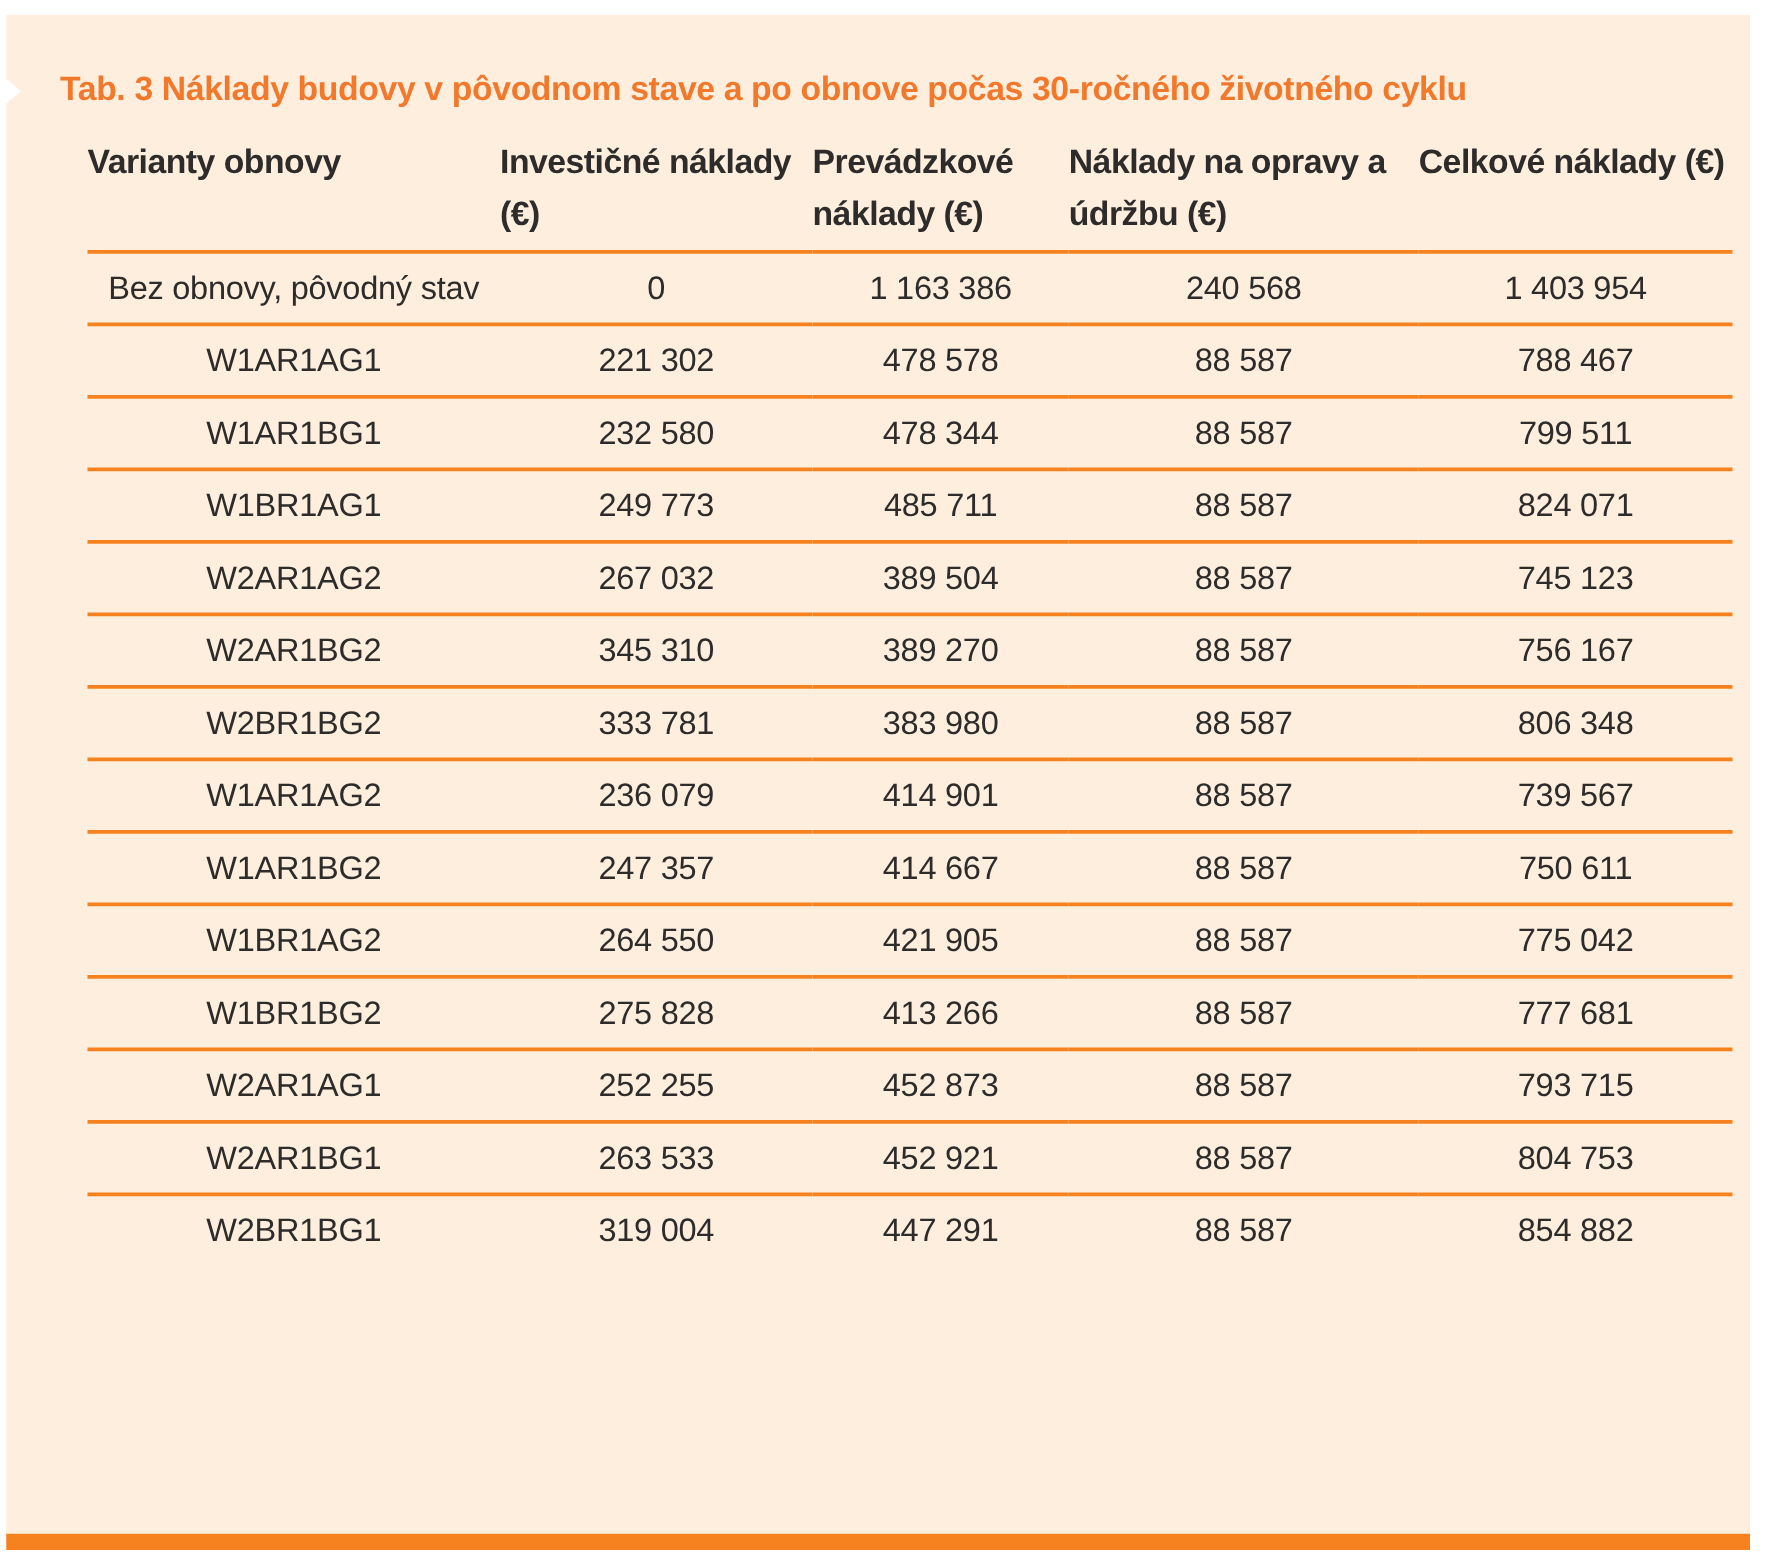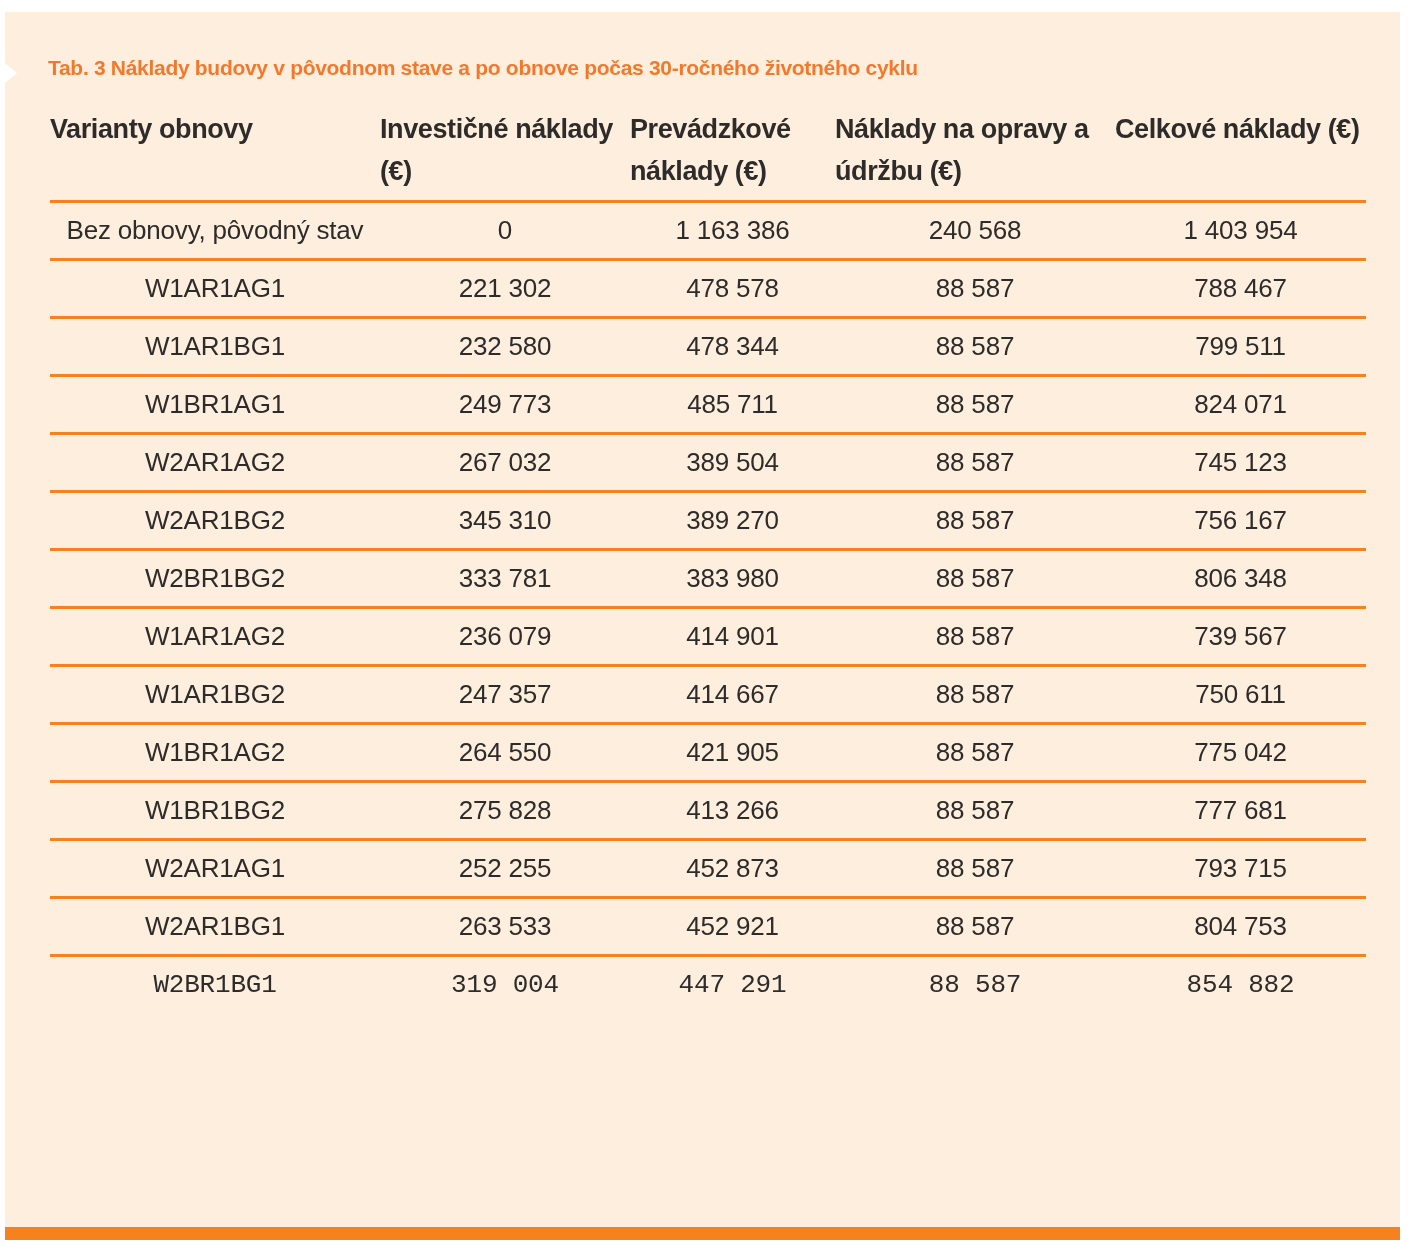--- a/index.html
+++ b/index.html
@@ -33,35 +33,36 @@
     left:0;top:59px;
     width:0;height:0;
     border-top:14px solid transparent;
     border-bottom:14px solid transparent;
     border-left:17px solid #ffffff;
     z-index:2;
   }
   .title{
     position:absolute;
     left:48px;top:56px;
-    font-size:21px;
+    font-size:27px;
     font-weight:bold;
     color:var(--title-orange);
     letter-spacing:-0.3px;
     white-space:nowrap;
   }
   .table-wrap{
     position:absolute;
     left:50px;top:104px;
     width:1316px;
   }
   table{
     width:100%;
     border-collapse:collapse;
     table-layout:fixed;
+    margin-left:20px;
   }
   col.c1{width:330px;}
   col.c2{width:250px;}
   col.c3{width:205px;}
   col.c4{width:280px;}
   col.c5{width:251px;}
   th{
     font-size:27px;
     font-weight:bold;
     color:var(--text-dark);
@@ -76,21 +77,21 @@
   td{
     font-size:26px;
     color:var(--text-dark);
     text-align:center;
     height:55px;
     letter-spacing:-0.2px;
     border-bottom:3px solid var(--accent);
     padding:0;
   }
   td.first{text-align:center;}
-  tbody tr:last-child td{border-bottom:none;font-family:Liberation Mono, monospace;}
+  tbody tr:last-child td{border-bottom:none;}
 </style>
 </head>
 <body>
 
 <div class="panel">
   <div class="bottom-bar"></div>
 </div>
 
 <div class="ribbon-arrow"></div>
 

